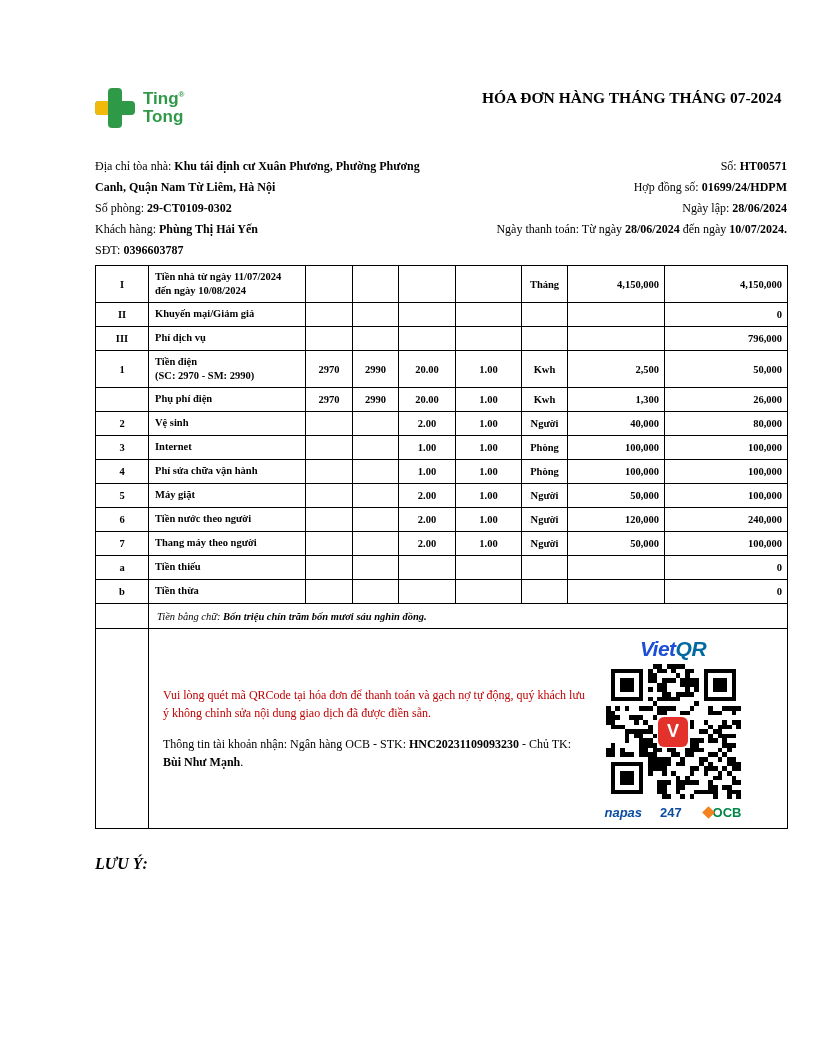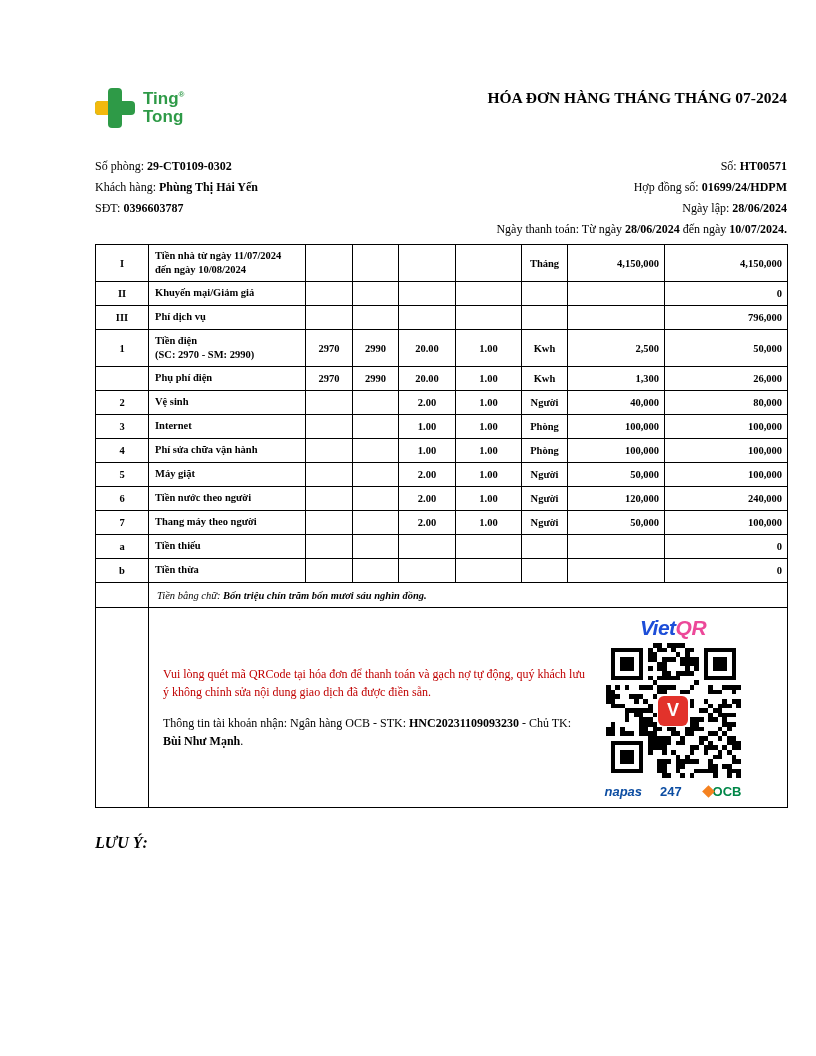--- a/index.html
+++ b/index.html
@@ -9,21 +9,21 @@
 
   
   .header { display: flex; justify-content: space-between; align-items: flex-start; min-height: 58px; }
   .logo { display: flex; align-items: center; gap: 8px; }
   .logo-icon { position: relative; width: 40px; height: 40px; }
   .cross-v { position: absolute; left: 13px; top: 0; width: 14px; height: 40px; background: #2e9a47; border-radius: 4px; }
   .cross-h { position: absolute; left: 0; top: 13px; width: 40px; height: 14px; background: #2e9a47; border-radius: 4px; }
   .cross-yellow { position: absolute; left: 0; top: 13px; width: 13px; height: 14px; background: #f2b90d; border-radius: 4px 0 0 4px; }
   .logo-text { font-family: "Liberation Sans", sans-serif; font-weight: bold; color: #2e9a47; font-size: 17px; line-height: 1.05; }
   .logo-line1 sup { font-size: 8px; vertical-align: super; }
-  .title { width: 305px; text-align: right; font-weight: bold; font-size: 15.5px; line-height: 1.3; }
+  .title { width: 305px; text-align: left; font-weight: bold; font-size: 15.5px; line-height: 1.3; }
 
   
   .info { display: flex; margin-top: 10px; font-size: 12px; line-height: 21px; }
   .info-left { width: 350px; }
   .info-right { flex: 1; text-align: right; }
   .info b { font-weight: bold; }
 
   
   table { margin-top: 4px; border-collapse: collapse; table-layout: fixed; width: 692px; font-size: 10.5px; }
   td, th { border: 1px solid #000; font-weight: bold; vertical-align: middle; padding: 2px 5px; }
@@ -41,21 +41,21 @@
 
   
   .pay-cell { padding: 0; height: 200px; font-weight: normal; }
   .pay-wrap { display: flex; height: 100%; width: 100%; }
   .pay-text { flex: 1; display: flex; flex-direction: column; justify-content: center; padding: 0 10px 0 14px; font-size: 12px; line-height: 1.5; }
   .red-note { color: #c00000; margin-bottom: 13px; }
   .acct b { font-weight: bold; }
   .pay-qr { width: 190px; display: flex; flex-direction: column; align-items: center; justify-content: center; padding-right: 38px; }
   .vietqr-logo { font-family: "Liberation Sans", sans-serif; font-weight: bold; font-style: italic; font-size: 21px; margin-bottom: 3px; letter-spacing: -0.5px; }
   .vq-viet { color: #1d4ed8; }
-  .vq-qr { color: #ec4899; }
+  .vq-qr { color: #0369a1; }
   .qr-box { position: relative; width: 135px; height: 135px; }
   .qr-box svg { display: block; }
   .qr-center { position: absolute; left: 50%; top: 50%; transform: translate(-50%, -50%); width: 30px; height: 30px; background: #e2322b; border-radius: 6px; color: #fff; font-family: "Liberation Sans", sans-serif; font-weight: bold; font-size: 18px; display: flex; align-items: center; justify-content: center; }
   .pay-logos { display: flex; justify-content: space-between; align-items: center; width: 137px; margin-top: 6px; font-family: "Liberation Sans", sans-serif; }
   .napas { color: #0c4da2; font-weight: bold; font-size: 13px; font-style: italic; }
   .napas .n247 { margin-left: 18px; font-style: normal; }
   .ocb { display: flex; align-items: center; color: #008748; font-weight: bold; font-size: 13px; }
   .ocb-diamond { width: 9px; height: 9px; background: #f58220; transform: rotate(45deg); display: inline-block; }
 
   .footer-note { margin-top: 26px; font-weight: bold; font-size: 16px; font-style: italic; }
@@ -75,20 +75,21 @@
       <div class="logo-text">
         <div class="logo-line1"><span>Ting</span><sup>®</sup></div>
         <div class="logo-line2">Tong</div>
       </div>
     </div>
     <div class="title">HÓA ĐƠN HÀNG THÁNG THÁNG 07-2024</div>
   </div>
 
   <div class="info">
     <div class="info-left">
+      <div><span>Địa chỉ tòa nhà: </span><b>Khu tái định cư Xuân Phương, Phường Phương Canh, Quận Nam Từ Liêm, Hà Nội</b></div>
       <div><span>Số phòng: </span><b>29-CT0109-0302</b></div>
       <div><span>Khách hàng: </span><b>Phùng Thị Hải Yến</b></div>
       <div><span>SĐT: </span><b>0396603787</b></div>
     </div>
     <div class="info-right">
       <div><span>Số: </span><b>HT00571</b></div>
       <div><span>Hợp đồng số: </span><b>01699/24/HDPM</b></div>
       <div><span>Ngày lập: </span><b>28/06/2024</b></div>
       <div><span>Ngày thanh toán: Từ ngày </span><b>28/06/2024</b><span> đến ngày </span><b>10/07/2024</b><b>.</b></div>
     </div>

